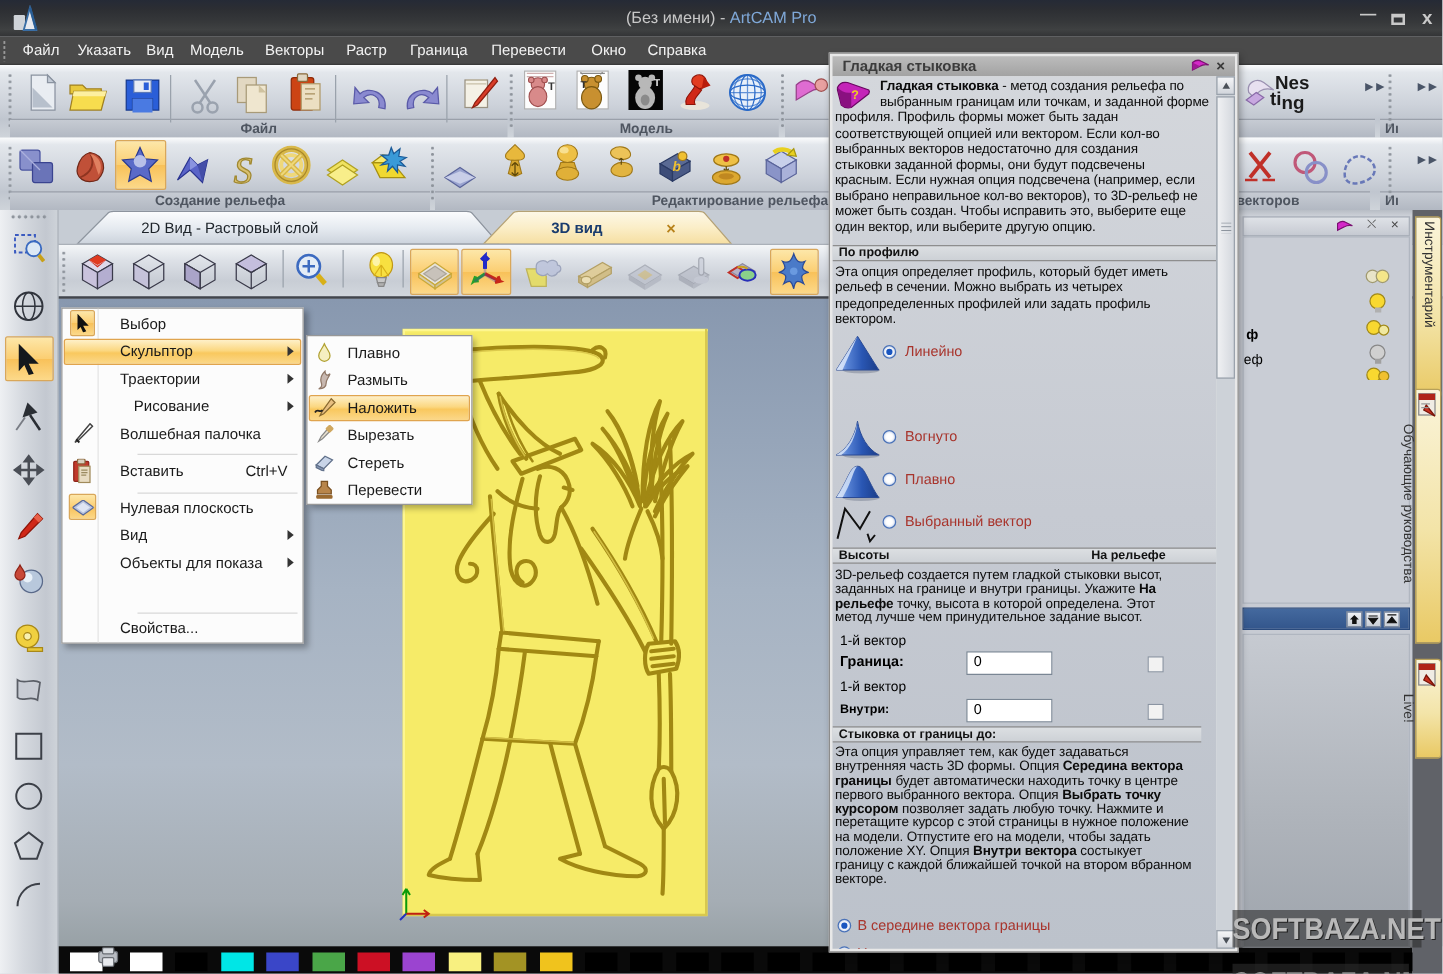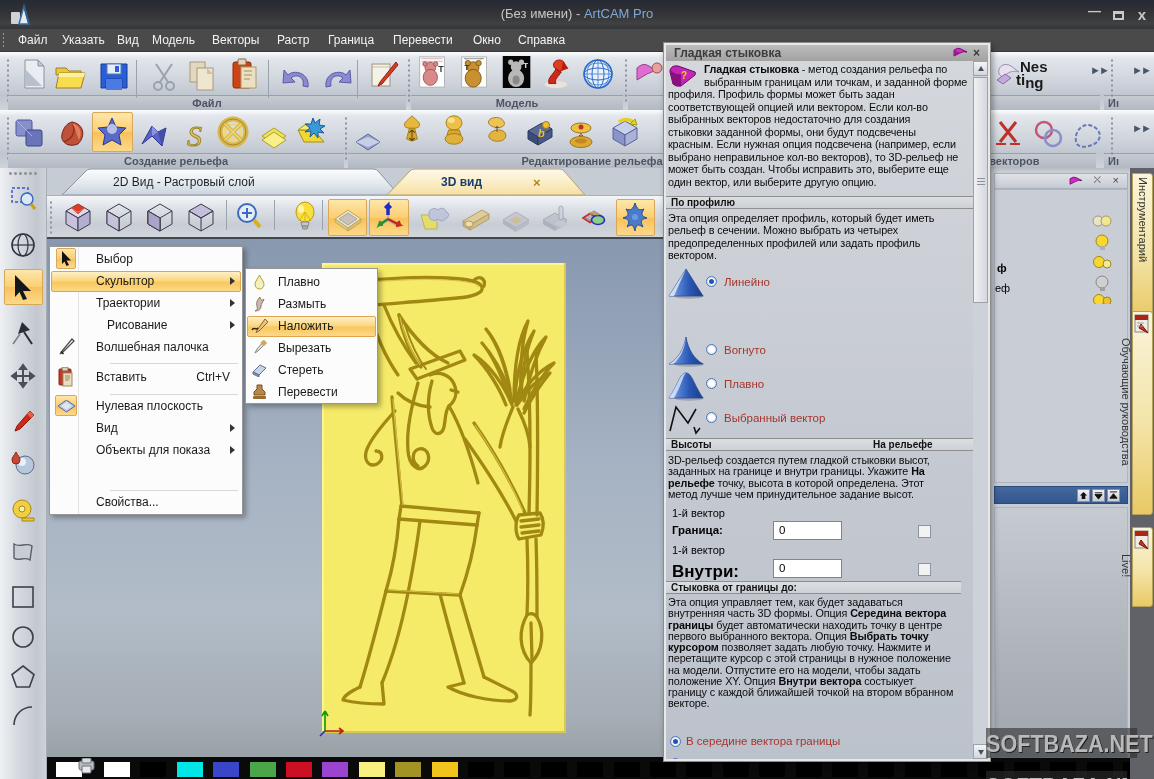--- a/index.html
+++ b/index.html
@@ -767,21 +767,21 @@
           <span class="radio"></span>
           <span class="redopt">Выбранный вектор</span>
         </div>
     <div class="hsec" style="position:absolute;left:0;top:377px;right:0;">Высоты<span style="position:absolute;left:207px;">На рельефе</span></div>
     <div class="hpar" style="position:absolute;left:0;top:392px;width:308px;line-height:11.4px;">3D-рельеф создается путем гладкой стыковки высот,<br>заданных на границе и внутри границы. Укажите <b>На</b><br><b>рельефе</b> точку, высота в которой определена.  Этот<br>метод лучше чем принудительное задание высот.</div>
     <div style="position:absolute;left:6px;top:446px;font-size:11px;">1-й вектор</div>
     <div style="position:absolute;left:6px;top:463px;font-size:11.5px;font-weight:bold;">Граница:</div>
     <div class="hinput" style="left:107px;top:460px;">0</div>
     <div class="hcheck" style="left:252px;top:464px;"></div>
     <div style="position:absolute;left:6px;top:483px;font-size:11px;">1-й вектор</div>
-    <div style="position:absolute;left:6px;top:501px;font-size:17px;font-weight:bold;text-align:right;">Внутри:</div>
+    <div style="position:absolute;left:6px;top:501px;font-size:10px;font-weight:bold;text-align:right;">Внутри:</div>
     <div class="hinput" style="left:107px;top:498px;">0</div>
     <div class="hcheck" style="left:252px;top:502px;"></div>
     <div class="hsec" style="position:absolute;left:0;top:520px;right:12px;">Стыковка от границы до:</div>
     <div class="hpar" style="position:absolute;left:0;top:534px;width:308px;line-height:11.25px;">Эта опция управляет тем, как будет задаваться<br>внутренняя часть 3D формы. Опция <b>Середина вектора</b><br><b>границы</b> будет автоматически находить точку в центре<br>первого выбранного вектора. Опция <b>Выбрать точку</b><br><b>курсором</b> позволяет задать любую точку. Нажмите и<br>перетащите курсор с этой страницы в нужное положение<br>на модели. Отпустите его на модели, чтобы задать<br>положение XY. Опция <b>Внутри вектора</b> состыкует<br>границу с каждой ближайшей точкой на втором вбранном<br>векторе.</div>
     <div style="position:absolute;left:4px;top:672px;"><span class="radio sel"></span><span class="redopt" style="vertical-align:2px;margin-left:5px;">В середине вектора границы</span></div>
     <div style="position:absolute;left:4px;top:694px;"><span class="radio"></span><span class="redopt" style="vertical-align:2px;margin-left:5px;">Указать точку курсором</span></div>
   </div>
   <div id="hp-scroll">
     <div class="sbtn" style="top:0;">
           <div class="sarr up"></div>

